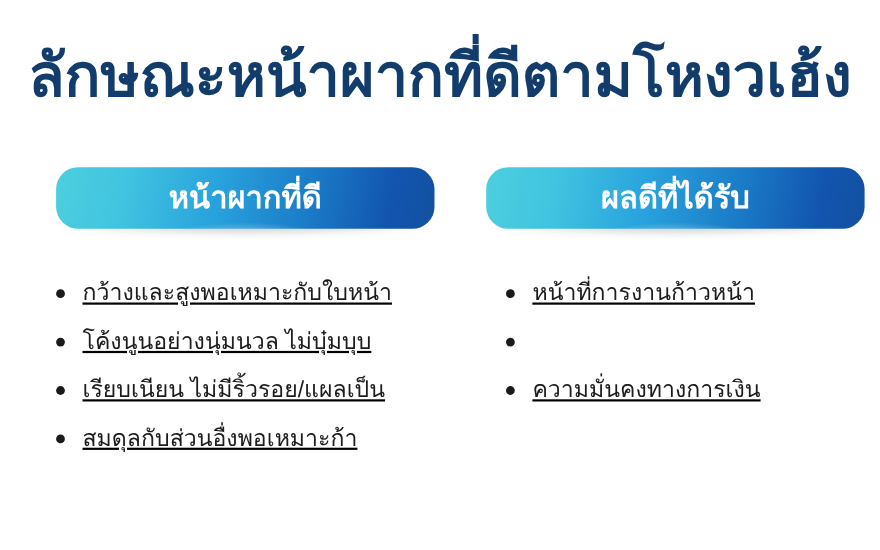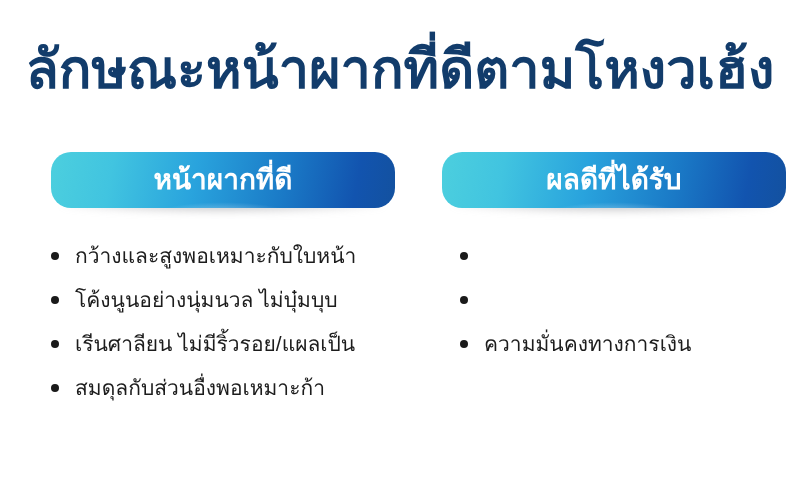--- a/index.html
+++ b/index.html
@@ -113,26 +113,27 @@
     text-align: center;
     font-size: 28px;
     font-weight: bold;
     color: #ffffff;
     white-space: nowrap;
   }
 
   
   .bullet-list {
     position: absolute;
-    top: 82px;
+    top: 93px;
     left: 0;
     width: 360px;
     margin: 0;
     padding: 0;
     list-style: none;
+    text-decoration: underline;
   }
   .bullet-item {
     position: relative;
     height: 44px;
     padding-left: 24px;
     display: flex;
     align-items: center;
   }
   .bullet-dot {
     position: absolute;
@@ -173,39 +174,40 @@
         <li class="bullet-item">
           <span class="bullet-dot"></span>
           <span class="bullet-text">กว้างและสูงพอเหมาะกับใบหน้า</span>
         </li>
         <li class="bullet-item">
           <span class="bullet-dot"></span>
           <span class="bullet-text">โค้งนูนอย่างนุ่มนวล ไม่บุ๋มบุบ</span>
         </li>
         <li class="bullet-item">
           <span class="bullet-dot"></span>
-          <span class="bullet-text">เรีนศาลียน ไม่มีริ้วรอย/แผลเป็น</span>
+          <span class="bullet-text">เรียบเนียน ไม่มีริ้วรอย/แผลเป็น</span>
         </li>
         <li class="bullet-item">
           <span class="bullet-dot"></span>
           <span class="bullet-text">สมดุลกับส่วนอื่งพอเหมาะก้า</span>
         </li>
       </ul>
     </div>
 
     <div class="column column-right">
       <div class="pill-wrap">
         <div class="pill-shadow"></div>
         <div class="pill">
           <span class="pill-label">ผลดีที่ได้รับ</span>
         </div>
       </div>
       <ul class="bullet-list">
         <li class="bullet-item">
           <span class="bullet-dot"></span>
+          <span class="bullet-text">หน้าที่การงานก้าวหน้า</span>
         </li>
         <li class="bullet-item">
           <span class="bullet-dot"></span>
         </li>
         <li class="bullet-item">
           <span class="bullet-dot"></span>
           <span class="bullet-text">ความมั่นคงทางการเงิน</span>
         </li>
       </ul>
     </div>

